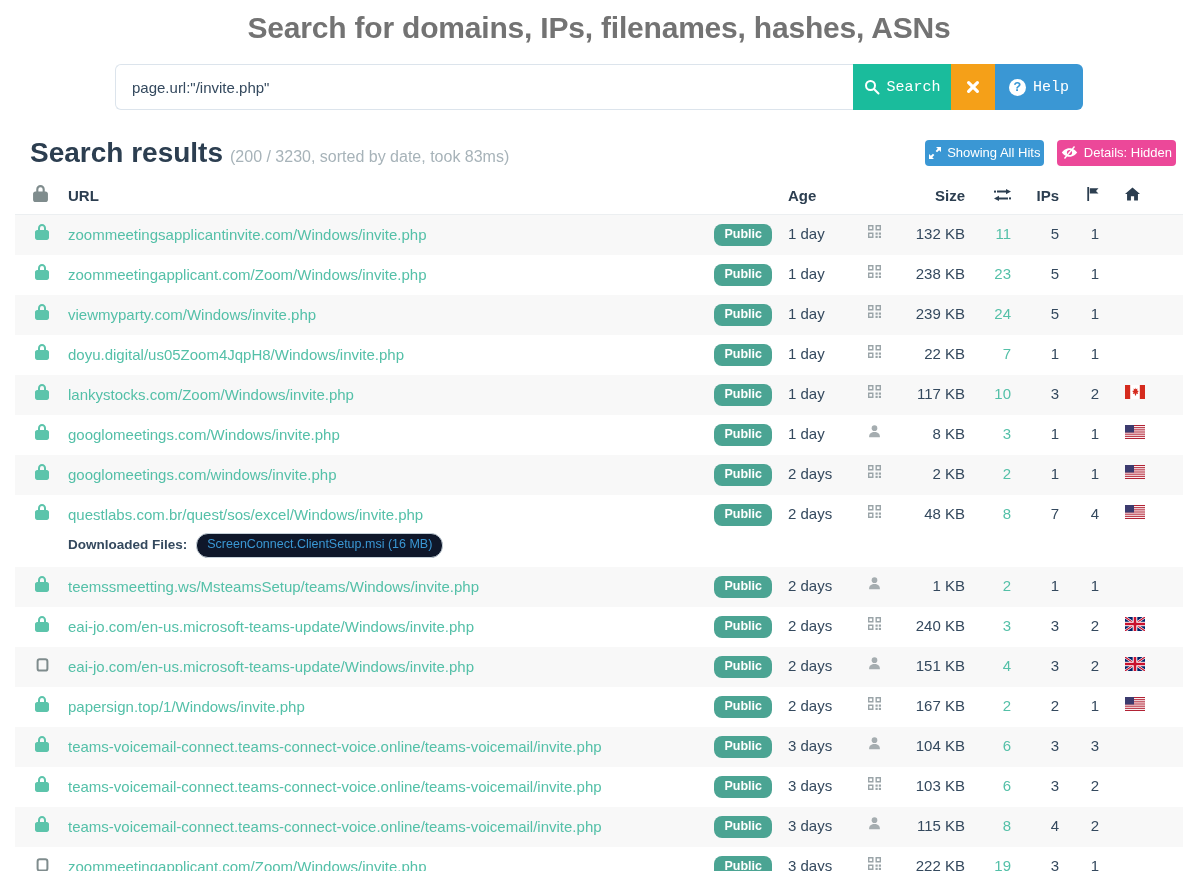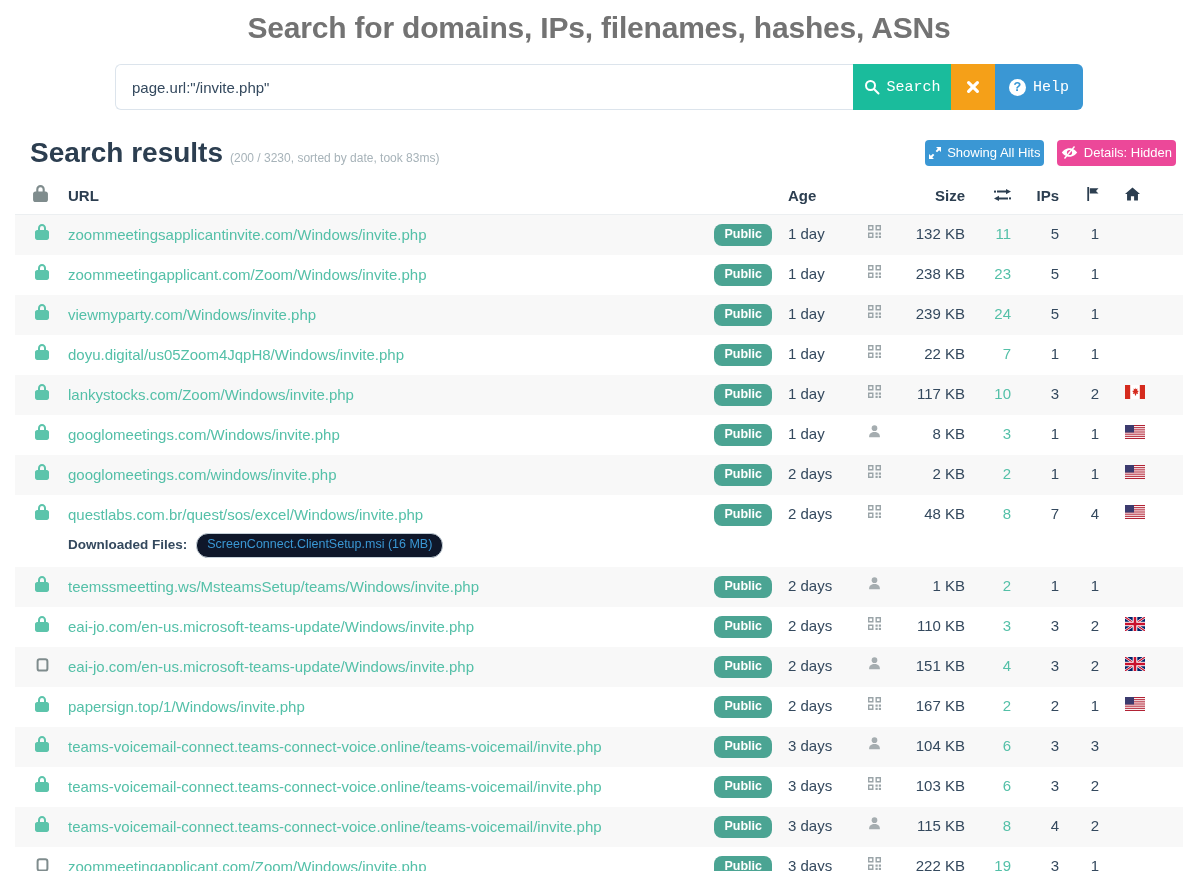--- a/index.html
+++ b/index.html
@@ -36,21 +36,21 @@
     display:inline-flex; width:17px; height:17px; border-radius:50%;
     background:#fff; color:#3a97d4; font-weight:700; font-size:13px;
     align-items:center; justify-content:center; line-height:1;
   }
   
   .results-head {
     display:flex; justify-content:space-between; align-items:center;
     margin:27px 22px 8px 30px;
   }
   .results-title { font-size:28px; font-weight:700; color:#2c3e50; margin:0; }
-  .results-meta  { font-size:12px; font-weight:400; color:#a7b3b9; margin-left:7px; }
+  .results-meta  { font-size:16px; font-weight:400; color:#a7b3b9; margin-left:7px; }
   .small-btn {
     font-size:13px; padding:5px 4px 6px; border-radius:4px; color:#fff;
     border:none; display:inline-flex; gap:6px; align-items:center;
     cursor:pointer; font-family:"Liberation Sans", sans-serif;
   }
   .btn-allhits { background:#3a97d4; }
   .btn-details { background:#ec4899; margin-left:8px; }
   
   table.results {
     width:1168px; margin:10px 15px 0; border-collapse:collapse;
@@ -500,21 +500,21 @@
           <td class="c-age">2 days</td>
           <td class="c-src"><span class="icn">
               <svg width="15" height="15" viewBox="0 0 15 15" fill="#9aa4a8">
                 <path fill-rule="evenodd" d="M1 1h5.5v5.5H1V1zm1.4 1.4v2.7h2.7V2.4H2.4zM8.5 1H14v5.5H8.5V1zm1.4 1.4v2.7h2.7V2.4H9.9zM1 8.5h5.5V14H1V8.5zm1.4 1.4v2.7h2.7V9.9H2.4z"></path>
                 <rect x="8.5" y="8.5" width="2.2" height="2.2"></rect>
                 <rect x="11.8" y="8.5" width="2.2" height="2.2"></rect>
                 <rect x="8.5" y="11.8" width="2.2" height="2.2"></rect>
                 <rect x="11.8" y="11.8" width="2.2" height="2.2"></rect>
               </svg>
             </span></td>
-          <td class="c-size">110 KB</td>
+          <td class="c-size">240 KB</td>
           <td class="c-hits"><a class="hits-link" href="#">3</a></td>
           <td class="c-ips">3</td>
           <td class="c-countries">2</td>
           <td class="c-flag"><span class="flag">
               <svg width="20" height="14" viewBox="0 0 20 14">
                 <rect width="20" height="14" fill="#012169"></rect>
                 <path stroke="#fff" stroke-width="2.6" d="M0 0l20 14M20 0L0 14"></path>
                 <path stroke="#c8102e" stroke-width="1.2" d="M0 0l20 14M20 0L0 14"></path>
                 <path stroke="#fff" stroke-width="4.6" d="M10 0v14M0 7h20"></path>
                 <path stroke="#c8102e" stroke-width="2.6" d="M10 0v14M0 7h20"></path>

